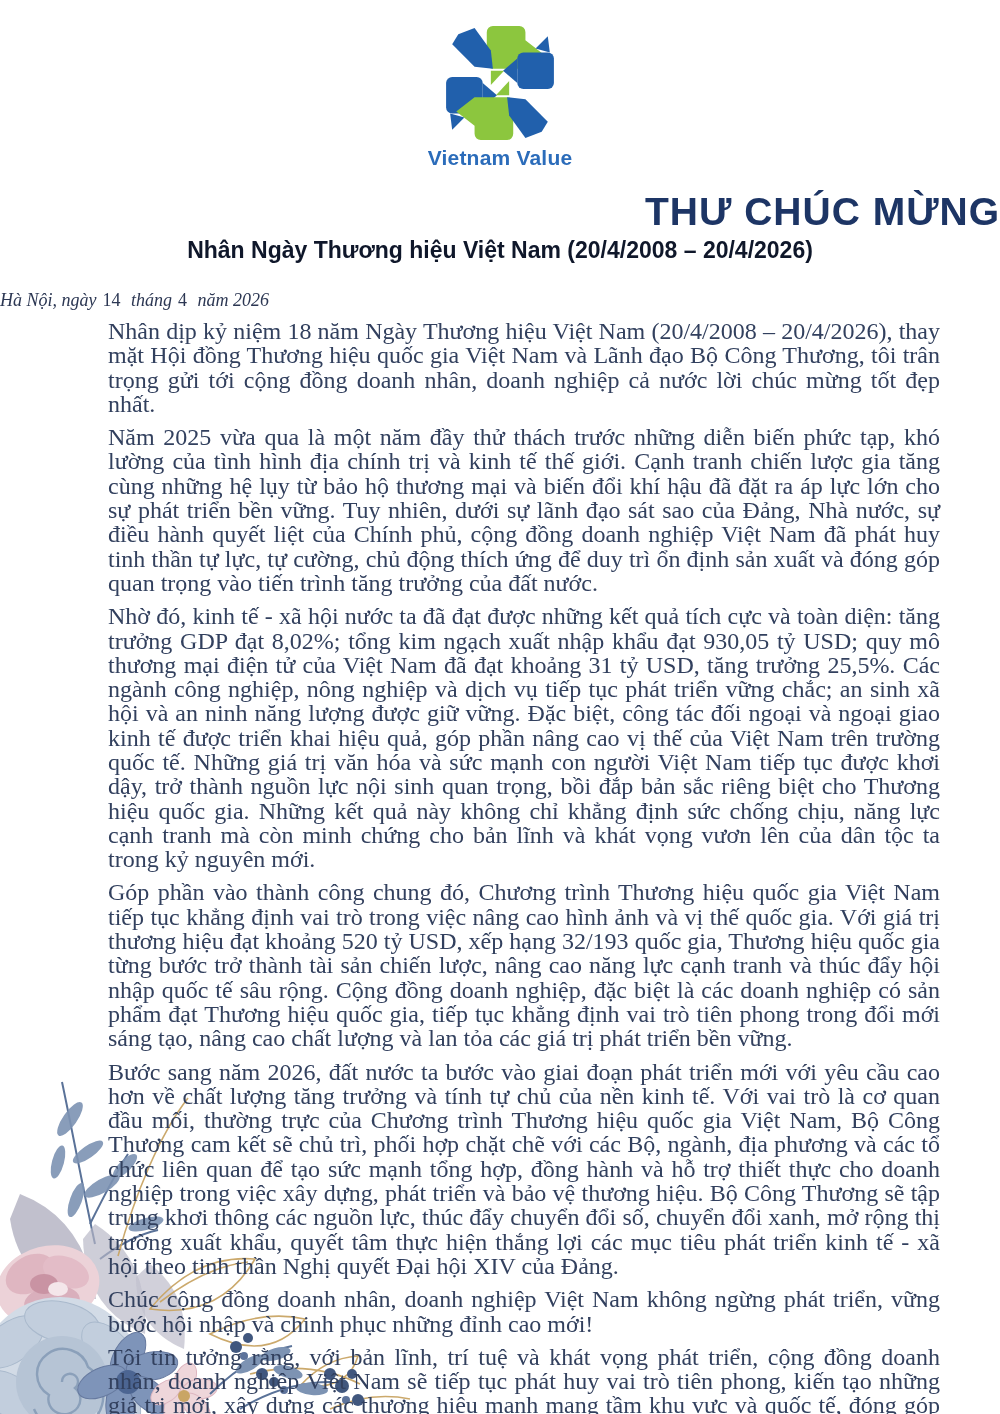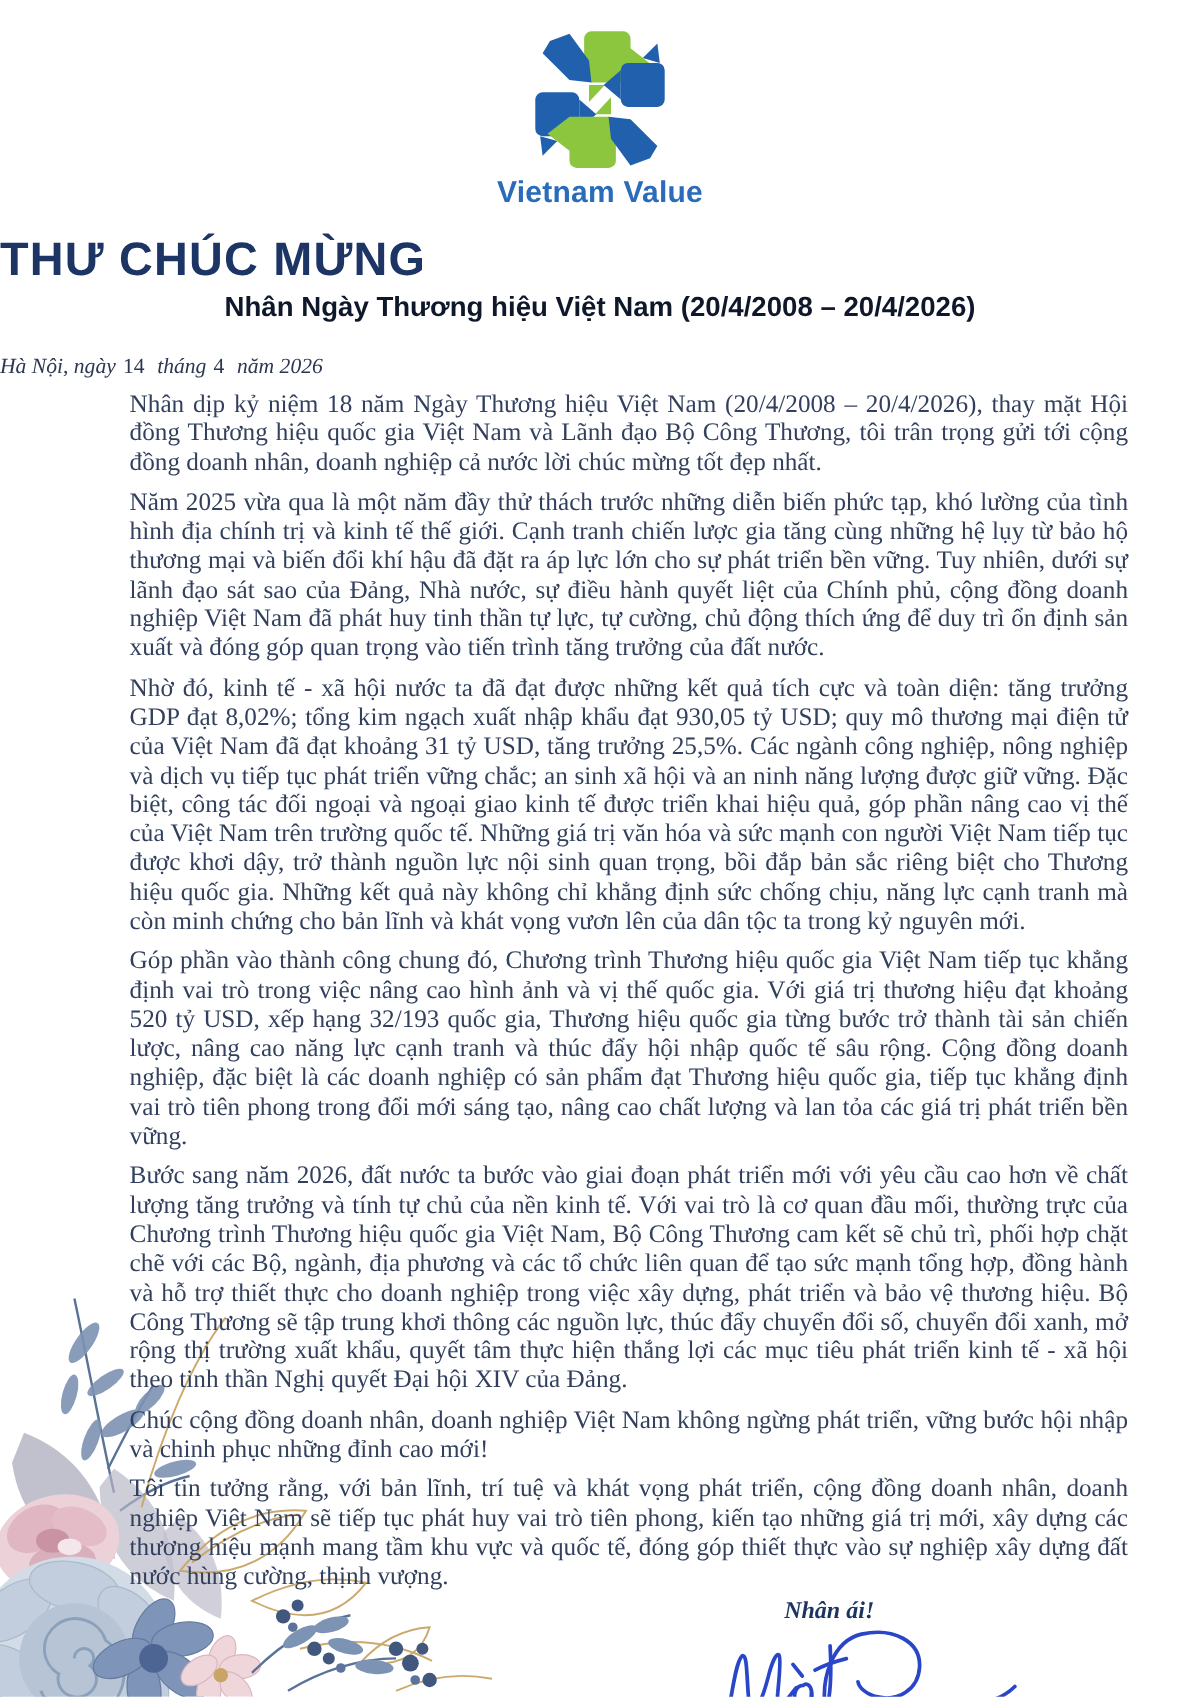--- a/index.html
+++ b/index.html
@@ -6,45 +6,45 @@
   body{
     width:1000px;height:1414px;background:#ffffff;overflow:hidden;position:relative;
     font-family:"Liberation Serif", serif;color:#33405e;
   }
   .page{position:relative;width:1000px;height:1414px;z-index:1;}
 
   
   .logo-wrap{padding-top:24px;text-align:center;}
   .logo-wrap svg{display:block;margin:0 auto;}
   .brand-name{
-    font-family:"Liberation Sans", sans-serif;font-weight:bold;font-size:25px;
+    font-family:"Liberation Sans", sans-serif;font-weight:bold;font-size:21px;
     color:#2b6cba;margin-top:4px;letter-spacing:.2px;text-align:center;
   }
   .letter-title{
     font-family:"Liberation Sans", sans-serif;font-weight:bold;font-size:39px;
-    color:#1d3565;text-align:left;margin-top:22px;letter-spacing:1px;line-height:1.05;
+    color:#1d3565;text-align:right;margin-top:22px;letter-spacing:1px;line-height:1.05;
   }
   .letter-subtitle{
     font-family:"Liberation Sans", sans-serif;font-weight:bold;font-size:23px;
     color:#0f172a;text-align:center;margin-top:4px;
   }
 
   
   .dateline{
     margin:26px 62px 8px 0;text-align:left;font-style:italic;font-size:18px;color:#2c3753;
   }
   .dateline .dl-num{font-style:normal;margin:0 6px;}
   .salutation{
     margin:0 0 10px 108px;font-style:italic;font-size:18.5px;color:#32405e;
   }
 
   
   .letter-body{margin:0 60px 0 108px;width:832px;}
   .letter-body p{
-    margin:0 0 9px 0;font-size:21px;line-height:24.3px;text-align:justify;color:#32405e;
+    margin:0 0 9px 0;font-size:24px;line-height:24.3px;text-align:justify;color:#32405e;
   }
 
   
   .closing-block{width:530px;margin:-4px 44px 0 auto;text-align:center;position:relative;}
   .closing-word{font-size:20px;font-weight:bold;font-style:italic;color:#1c355f;}
   .signature{display:block;margin:2px auto 0 auto;position:relative;left:24px;}
   .signer-name,.signer-role,.signer-council{
     font-weight:bold;color:#1d3766;font-size:20px;line-height:23.5px;
   }
 

